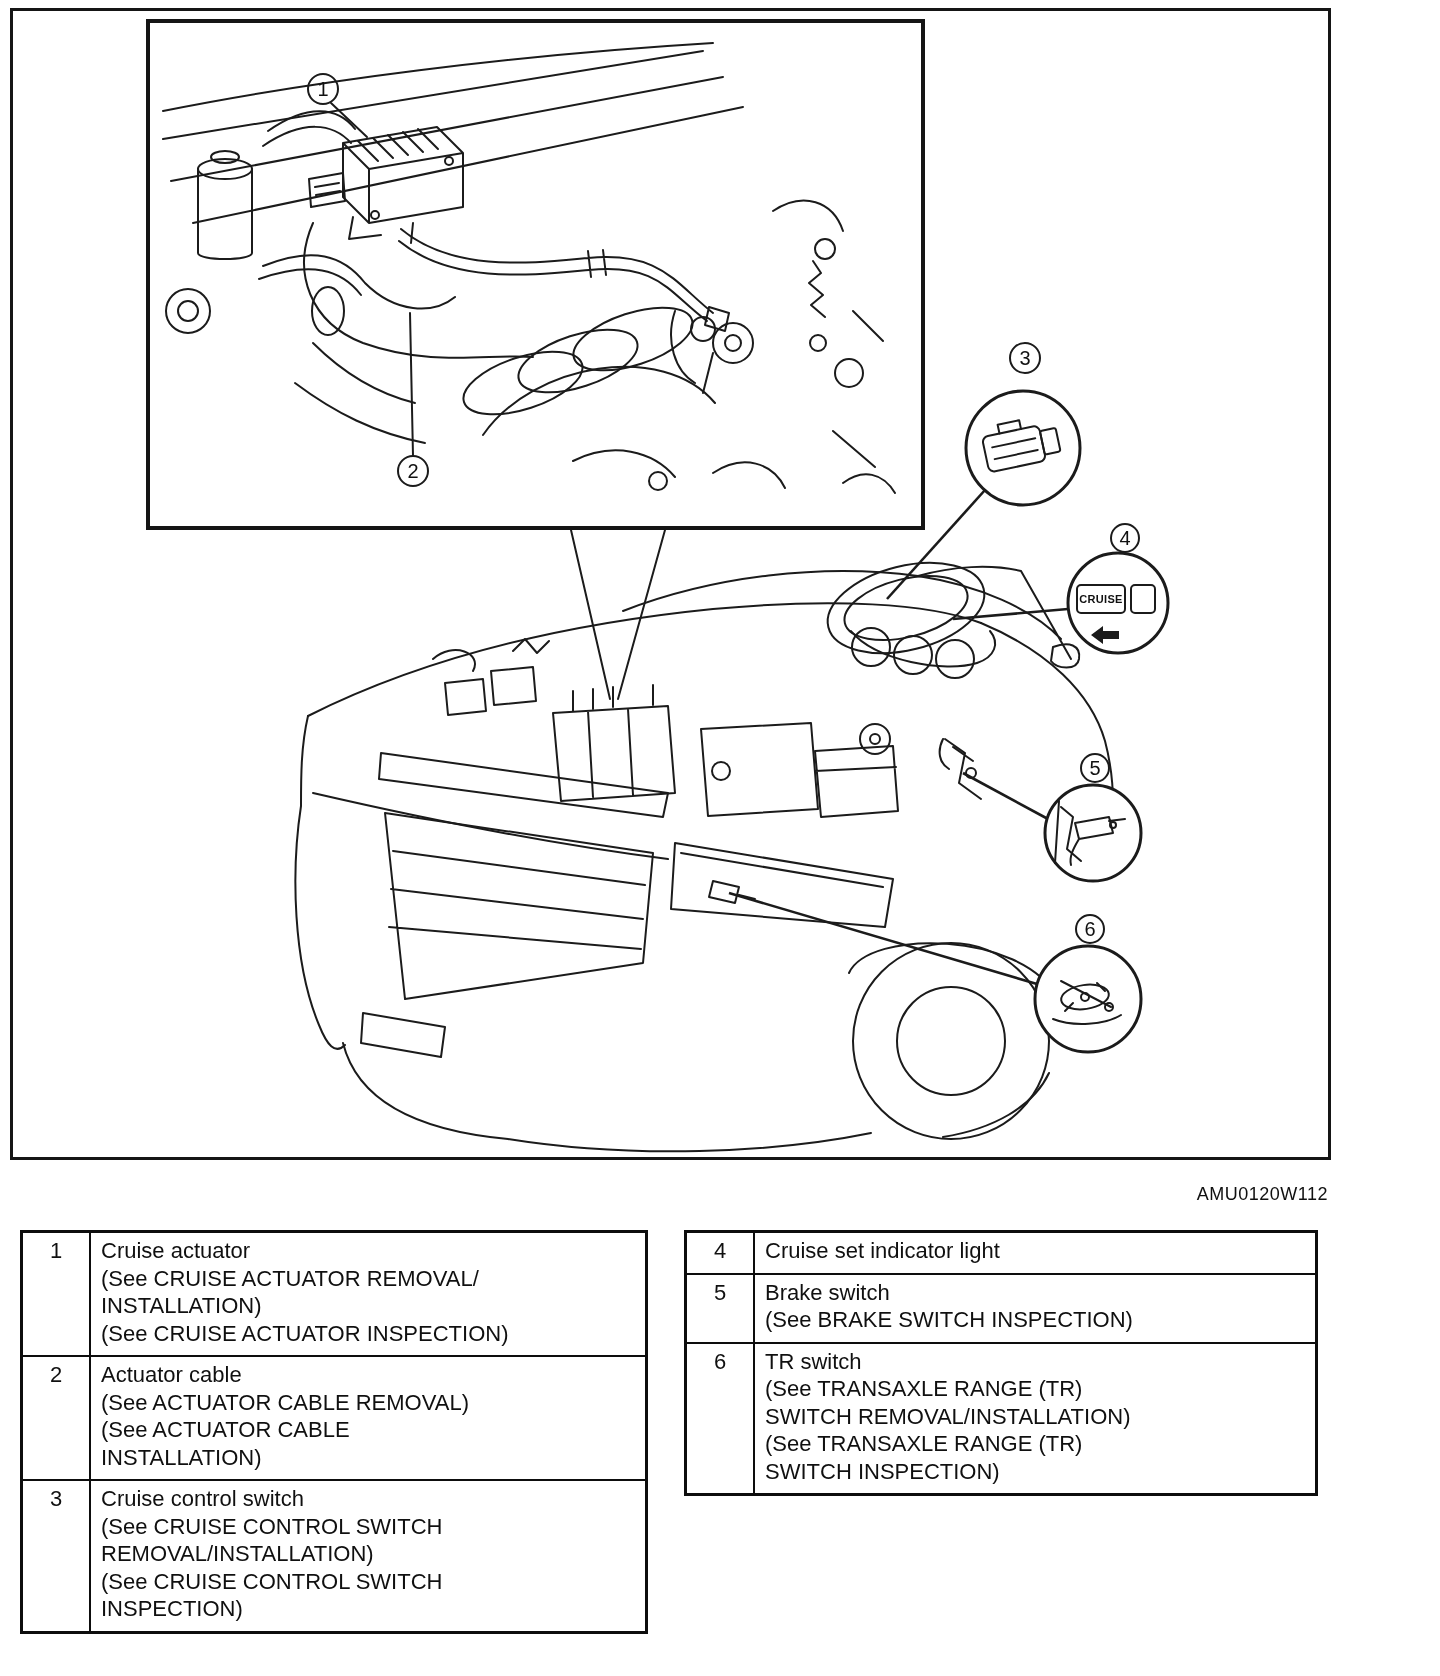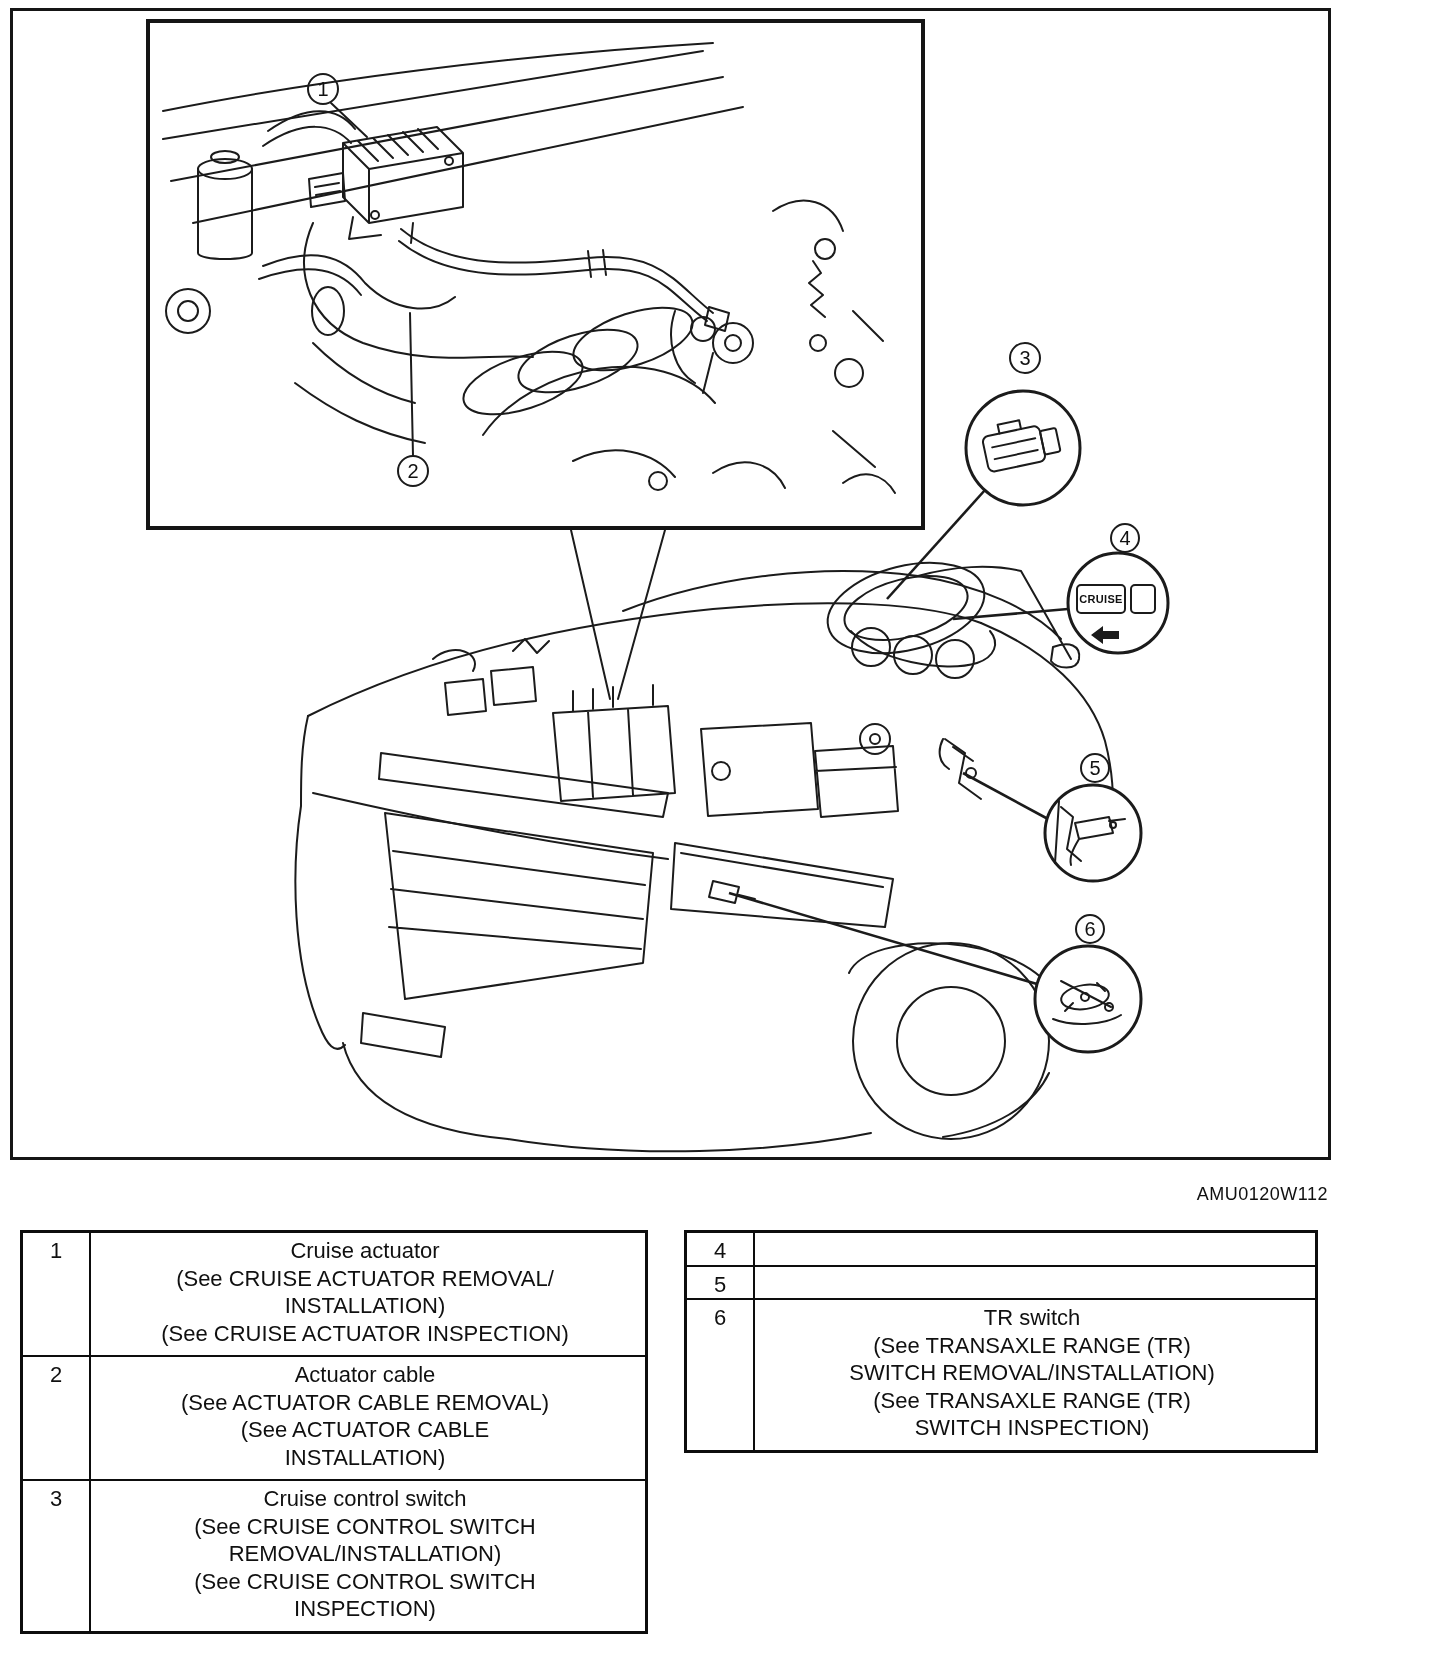--- a/index.html
+++ b/index.html
@@ -24,21 +24,21 @@
     font-size: 22px; line-height: 1.25;
   }
   .legend-left  { left: 20px;  top: 1230px; width: 622px; }
   .legend-right { left: 684px; top: 1230px; width: 628px; }
   .legend-row { display: flex; border-top: 2px solid #0d0d0d; }
   .legend-row:first-child { border-top: none; }
   .cell-num {
     flex: 0 0 66px; border-right: 2px solid #0d0d0d;
     text-align: center; padding-top: 4px;
   }
-  .cell-desc { flex: 1; padding: 4px 16px 8px 10px; white-space: pre-line; text-align: center; }
+  .cell-desc { flex: 1; padding: 4px 16px 8px 10px; white-space: pre-line; }
 
   .ln { fill: none; stroke: #1b1b1b; stroke-width: 2; stroke-linecap: round; stroke-linejoin: round; }
   .ln3 { fill: #fff; stroke: #1b1b1b; stroke-width: 3; }
   .ldr { fill: none; stroke: #1b1b1b; stroke-width: 2.6; }
   .num { font: 20px "Liberation Sans", sans-serif; fill: #111; text-anchor: middle; }
   .cruise { font: bold 11px "Liberation Sans", sans-serif; fill: #111; text-anchor: middle; letter-spacing: 0.3px; }
 </style>
 </head>
 <body>
 
@@ -215,23 +215,26 @@
 (See CRUISE CONTROL SWITCH
 REMOVAL/INSTALLATION)
 (See CRUISE CONTROL SWITCH
 INSPECTION)</div>
   </div>
 </div>
 
 <div class="legend-table legend-right">
   <div class="legend-row">
     <div class="cell-num">4</div>
+    <div class="cell-desc">Cruise set indicator light</div>
   </div>
   <div class="legend-row">
     <div class="cell-num">5</div>
+    <div class="cell-desc">Brake switch
+(See BRAKE SWITCH INSPECTION)</div>
   </div>
   <div class="legend-row">
     <div class="cell-num">6</div>
     <div class="cell-desc">TR switch
 (See TRANSAXLE RANGE (TR)
 SWITCH REMOVAL/INSTALLATION)
 (See TRANSAXLE RANGE (TR)
 SWITCH INSPECTION)</div>
   </div>
 </div>

